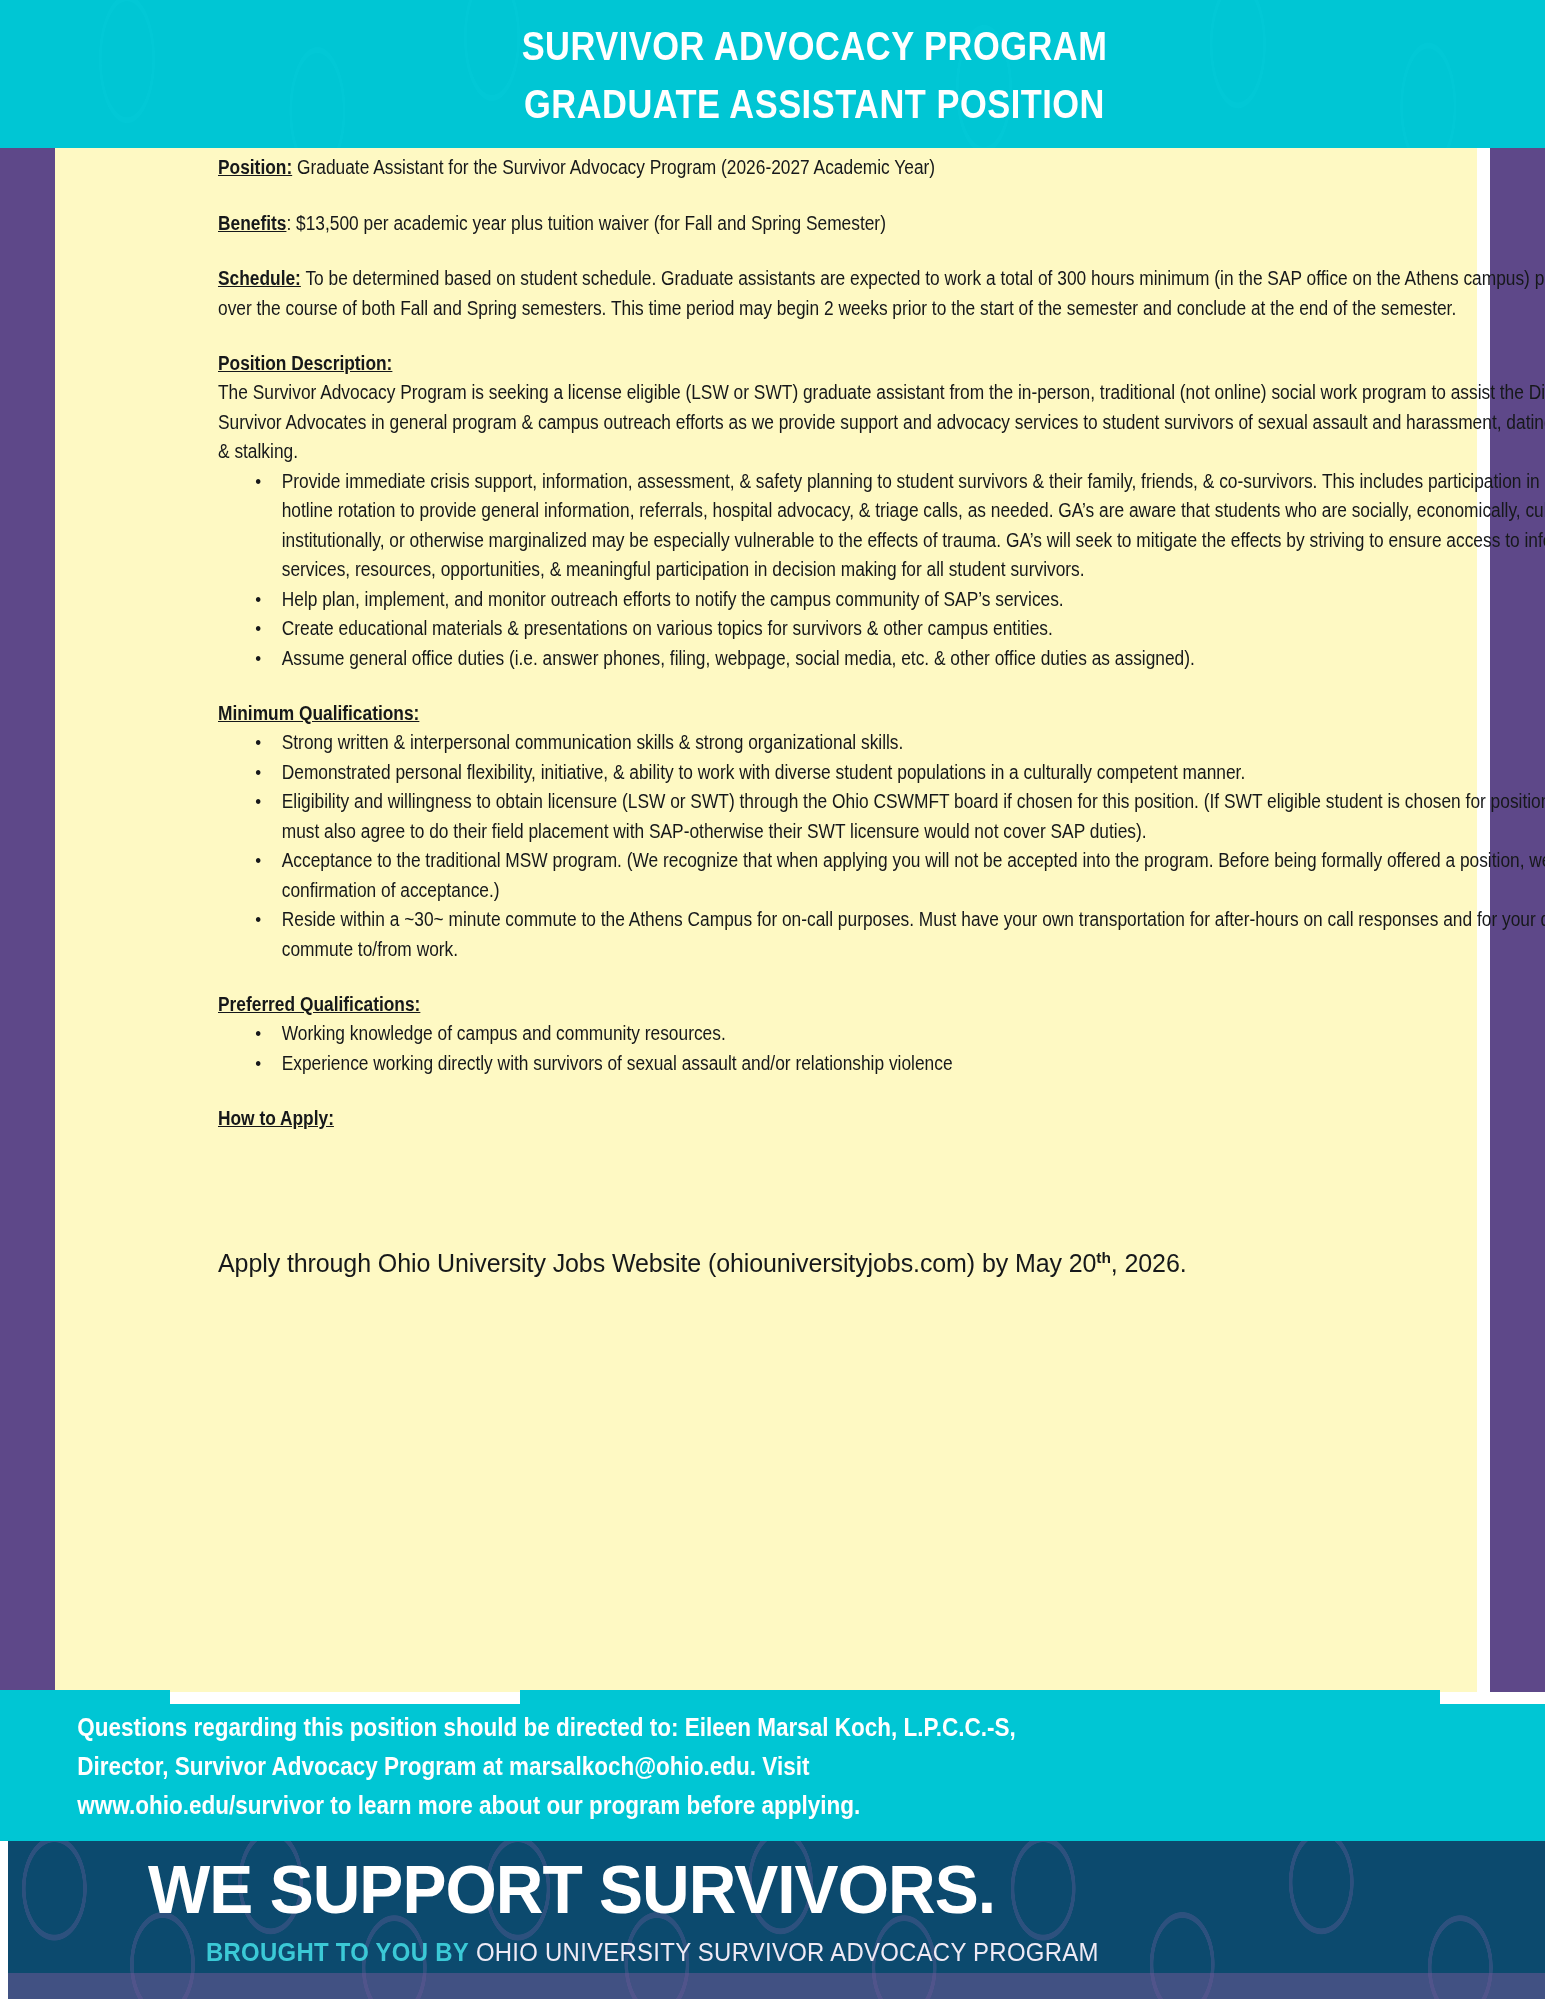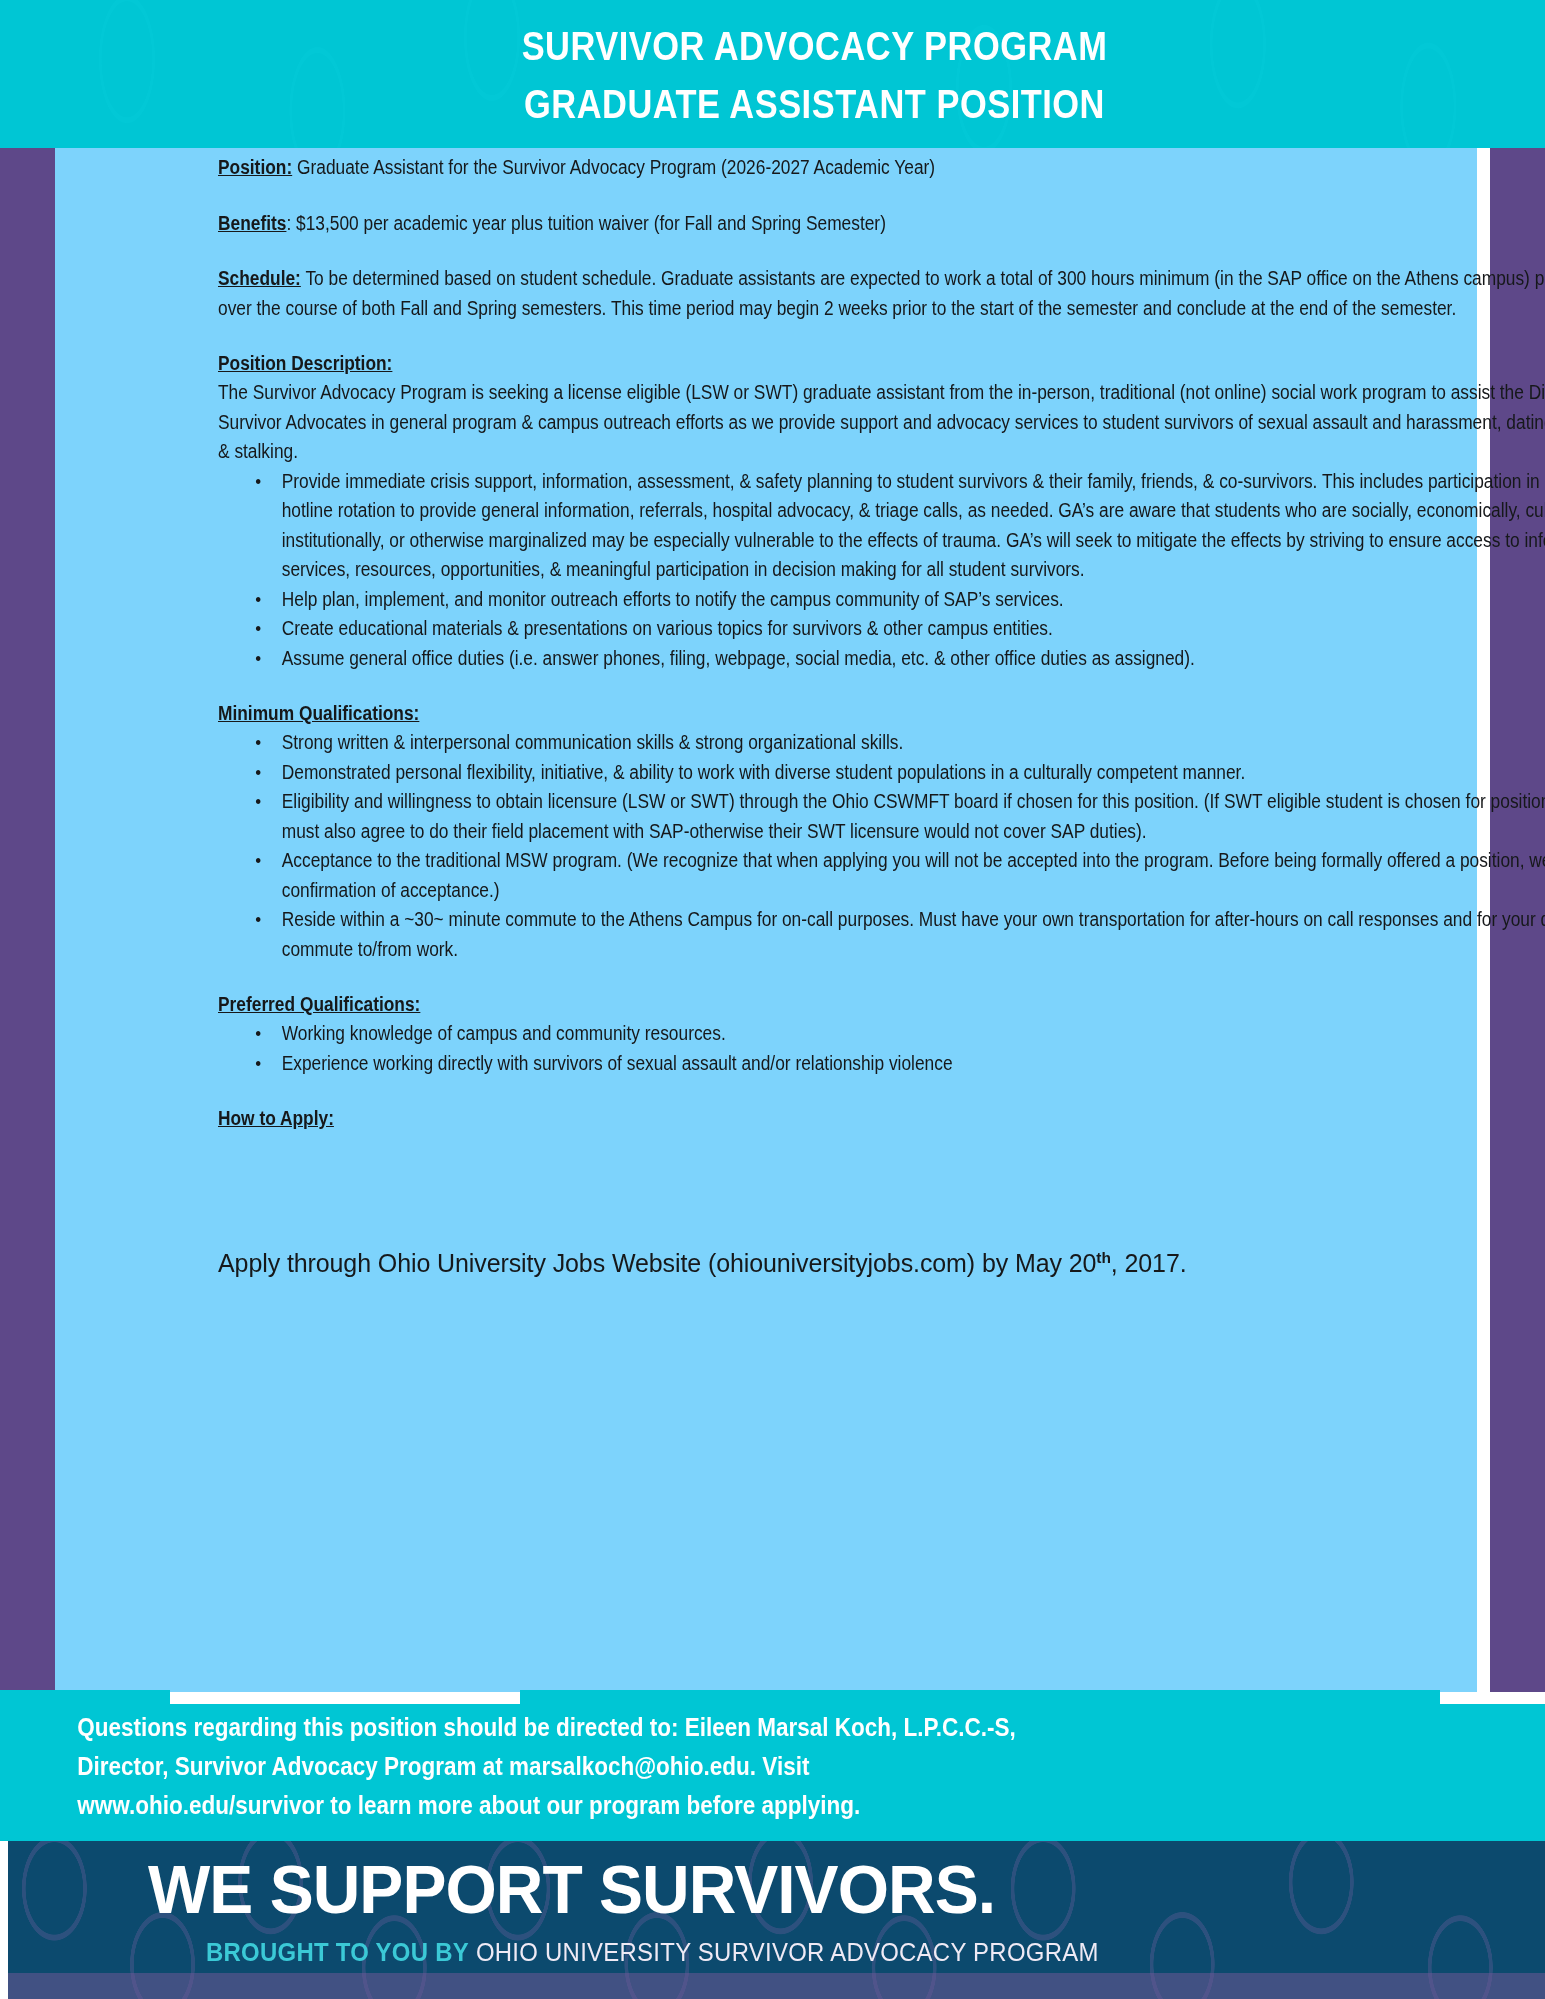--- a/index.html
+++ b/index.html
@@ -51,21 +51,21 @@
     transform-origin:center;
     white-space:nowrap;
   }
 
   
   .content{
     position:absolute;
     left:55px;top:148px;
     width:1422px;
     height:1544px;
-    background:#7dd3fc;
+    background:#fef9c3;
     box-sizing:border-box;
   }
   .doc{
     position:absolute;
     left:163px;   
     top:5px;
     width:1120px;
     color:#16181a;
   }
   .cond{
@@ -244,21 +244,21 @@
       <h3 class="sec">Preferred Qualifications:</h3>
       <ul class="bullets">
         <li>Working knowledge of campus and community resources.</li>
         <li>Experience working directly with survivors of sexual assault and/or relationship violence</li>
       </ul>
 
       <h3 class="sec">How to Apply:</h3>
     </div>
 
     <div class="doc" style="top:1062px;left:163px;">
-      <p class="apply"><span>Apply through Ohio University Jobs Website (ohiouniversityjobs.com) by May 20</span><sup>th</sup><span>, 2017.</span></p>
+      <p class="apply"><span>Apply through Ohio University Jobs Website (ohiouniversityjobs.com) by May 20</span><sup>th</sup><span>, 2026.</span></p>
     </div>
   </div>
 
   <div class="footer-teal">
     <div class="ftxt">
       <div>Questions regarding this position should be directed to: Eileen Marsal Koch, L.P.C.C.-S,</div>
       <div>Director, Survivor Advocacy Program at marsalkoch@ohio.edu. Visit</div>
       <div>www.ohio.edu/survivor to learn more about our program before applying.</div>
     </div>
   </div>

